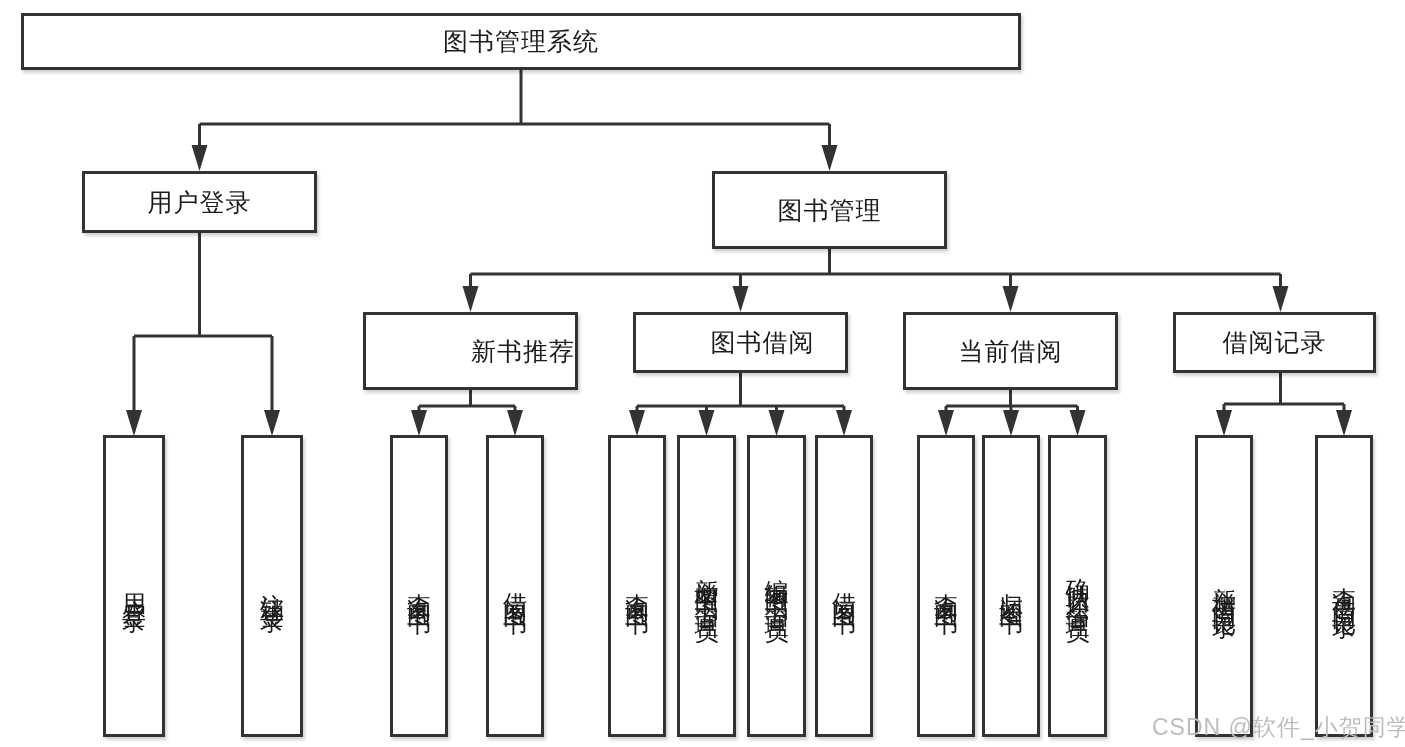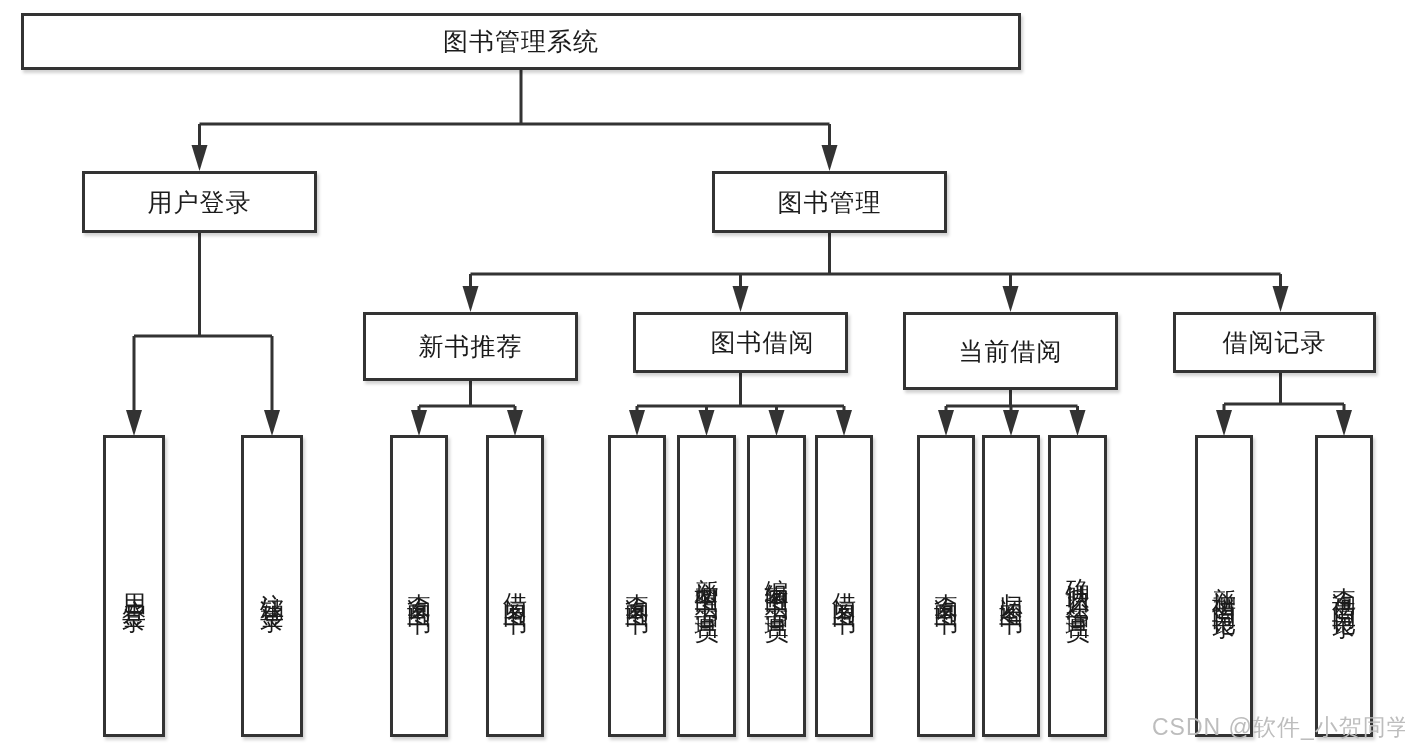--- a/index.html
+++ b/index.html
@@ -102,25 +102,25 @@
     <polygon points="1336,410 1352,410 1344,436"></polygon>
   </svg>
 
   <div class="box" style="left:21px;top:13px;width:1000px;height:57px;">
     <span class="hlabel">图书管理系统</span>
   </div>
 
   <div class="box" style="left:82px;top:171px;width:235px;height:62px;">
     <span class="hlabel">用户登录</span>
   </div>
-  <div class="box" style="left:712px;top:171px;width:235px;height:62px;">
+  <div class="box" style="left:712px;top:171px;width:235px;height:78px;">
     <span class="hlabel">图书管理</span>
   </div>
 
-  <div class="box" style="left:363px;top:312px;width:215px;height:69px;">
+  <div class="box" style="left:363px;top:312px;width:215px;height:78px;justify-content:flex-end;">
     <span class="hlabel">新书推荐</span>
   </div>
   <div class="box" style="left:633px;top:312px;width:215px;height:61px;padding-left:44px;">
     <span class="hlabel">图书借阅</span>
   </div>
   <div class="box" style="left:903px;top:312px;width:215px;height:78px;">
     <span class="hlabel">当前借阅</span>
   </div>
   <div class="box" style="left:1173px;top:312px;width:203px;height:61px;">
     <span class="hlabel">借阅记录</span>

